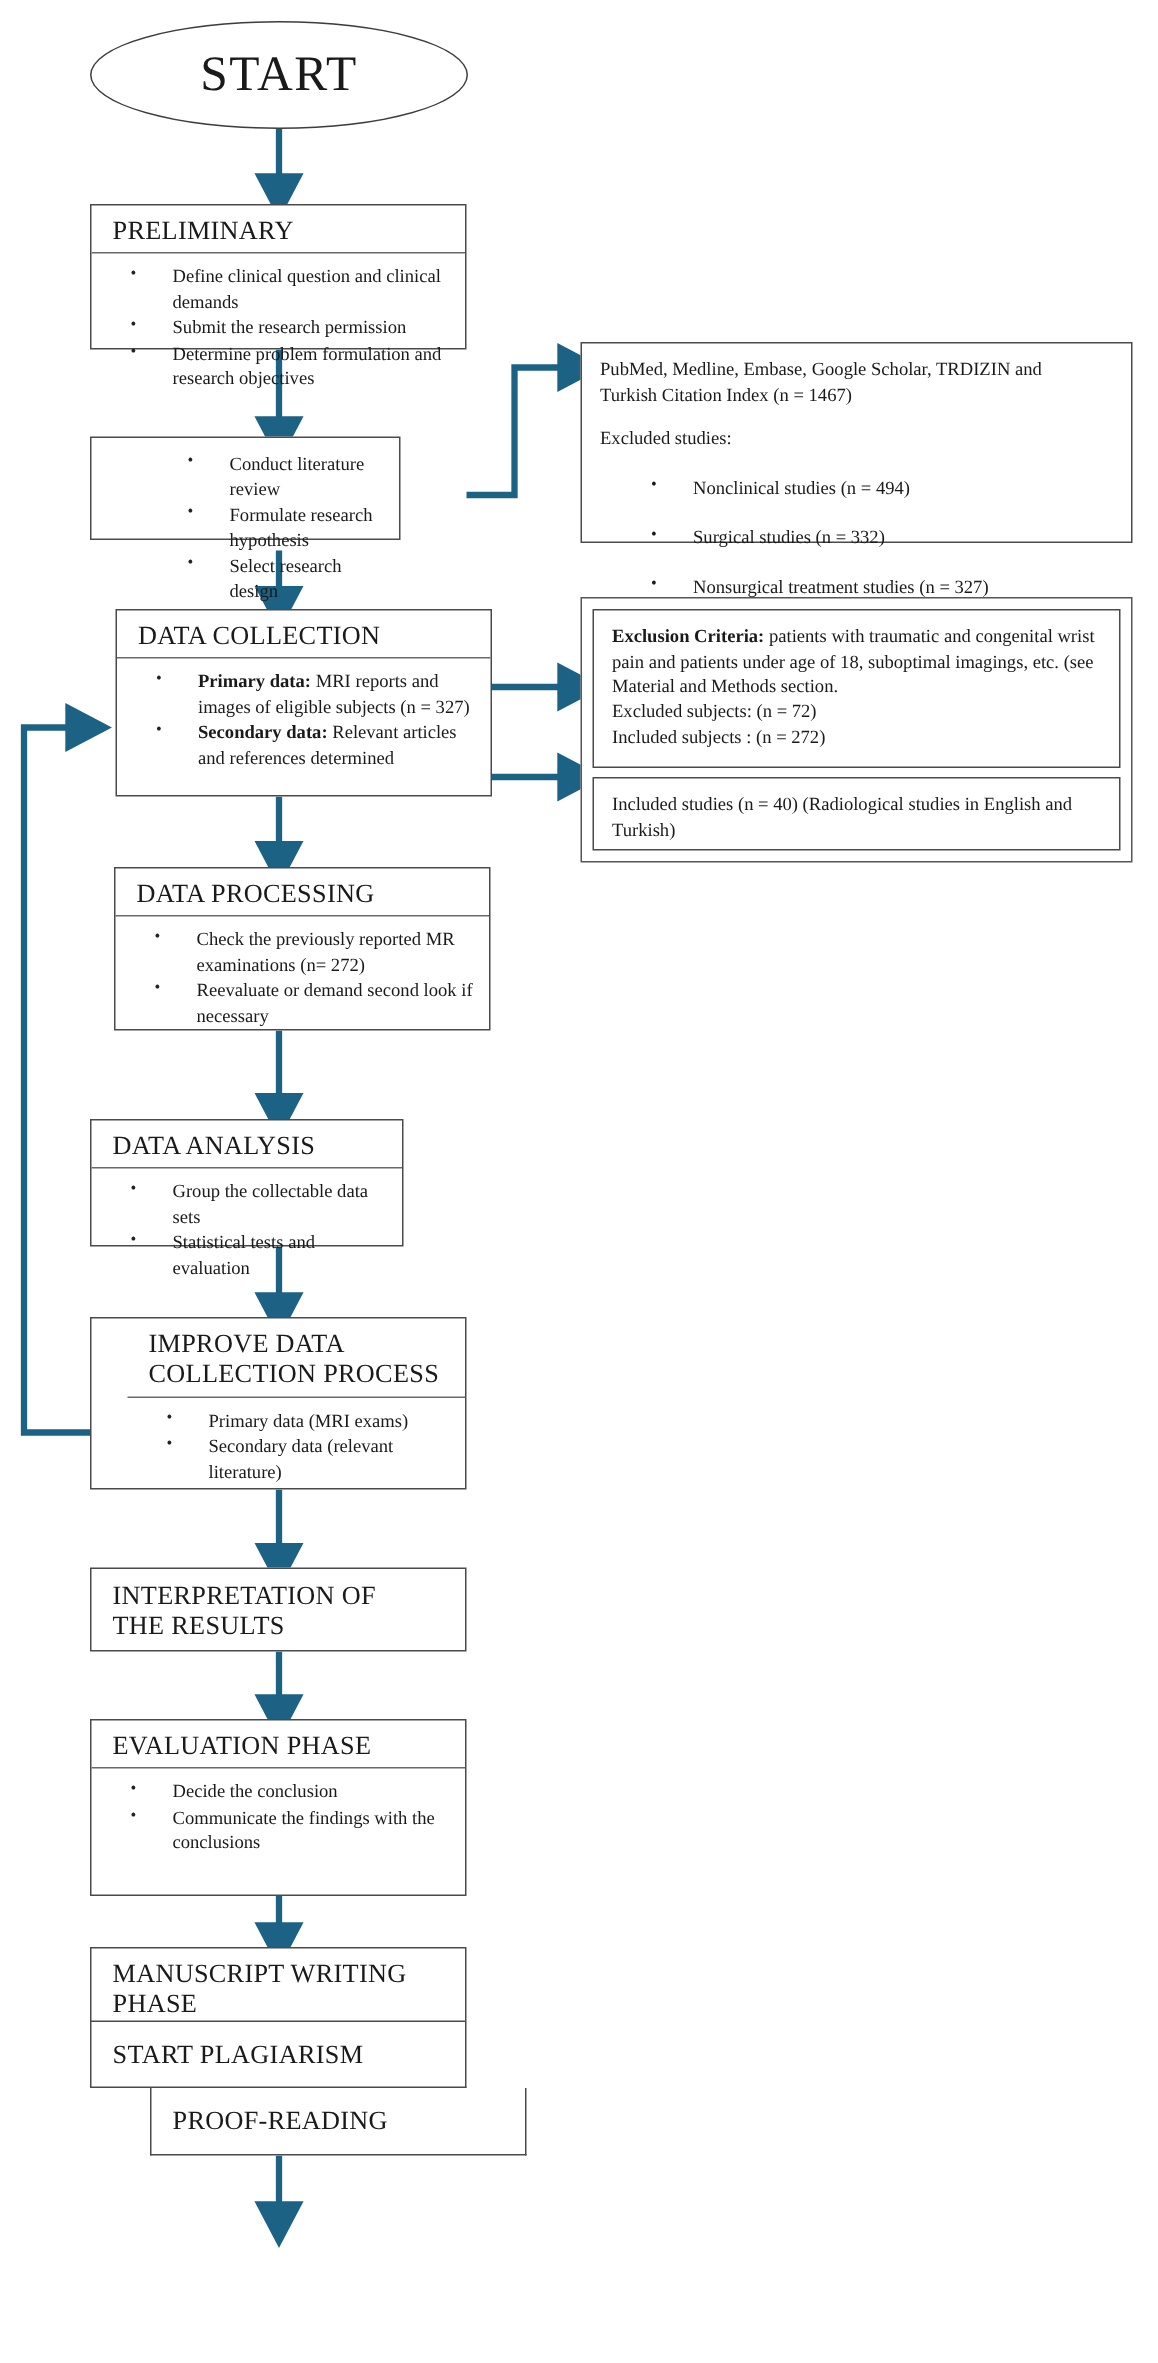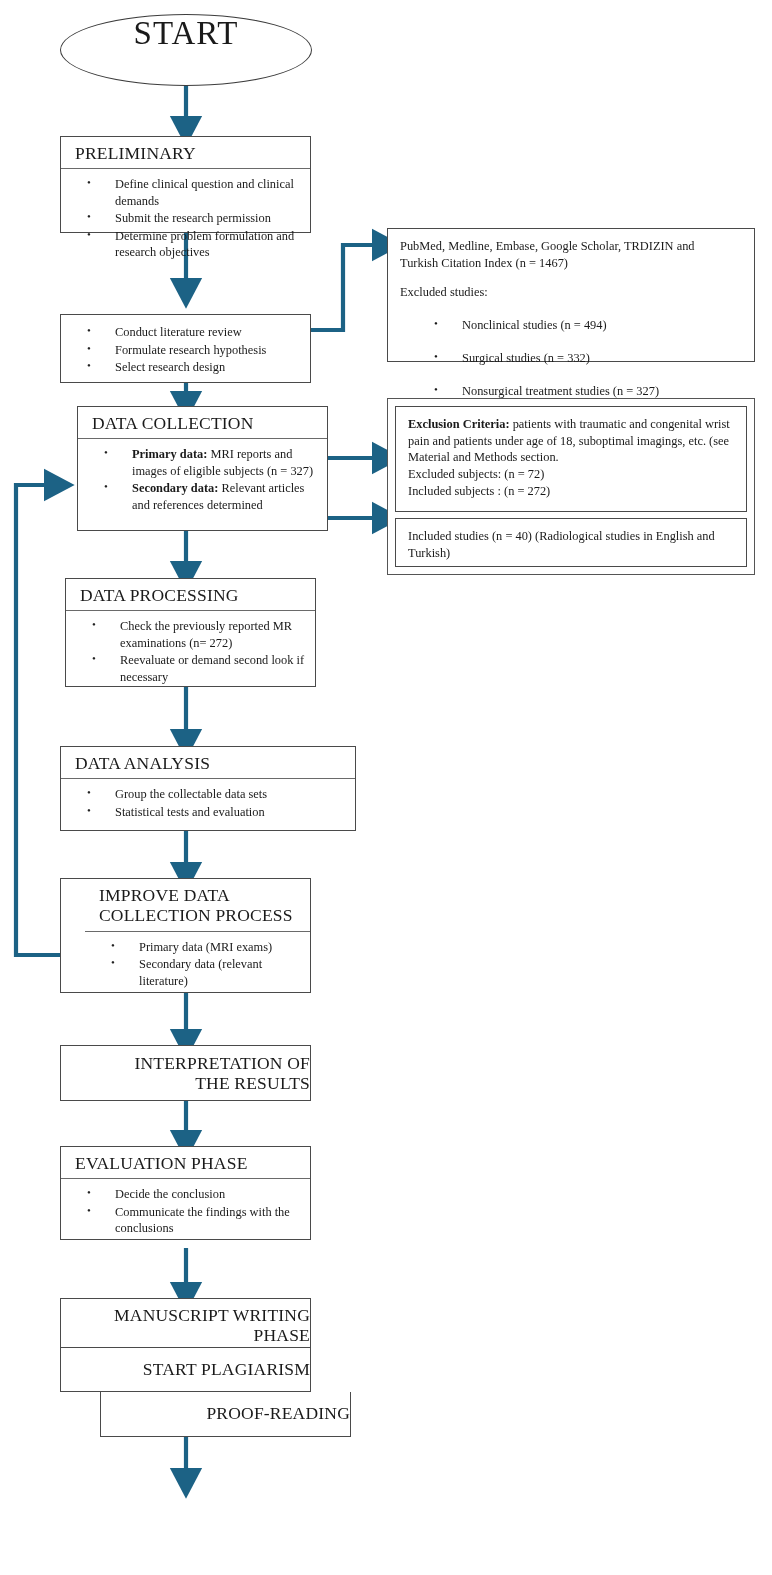--- a/index.html
+++ b/index.html
@@ -24,21 +24,21 @@
   }
   .node .hdr{
     box-sizing:border-box;
     border-bottom:1px solid #6a6a6a;
     font-size:17.5px;
     letter-spacing:.2px;
     line-height:1.16;
     padding:6px 0 5px 14px;
     white-space:pre-line;
   }
-  .node .hdr.noline{border-bottom:none;text-align:right;}
+  .node .hdr.noline{border-bottom:none;}
   .node .body{
     box-sizing:border-box;
     padding:7px 10px 7px 8px;
   }
   
   ul.bl{
     margin:0;
     padding:0;
     list-style:none;
   }
@@ -59,20 +59,21 @@
   }
   ul.bl li b{font-weight:bold;}
   
   .term{
     position:absolute;
     box-sizing:border-box;
     border:1px solid #3d3d3d;
     border-radius:50%;
     background:#ffffff;
     display:flex;
+    align-items:center;
     justify-content:center;
     font-size:33px;
     letter-spacing:1px;
   }
   
   .note{
     position:absolute;
     box-sizing:border-box;
     border:1px solid #4a4a4a;
     background:#ffffff;
@@ -150,51 +151,51 @@
     <div class="hdr">PRELIMINARY</div>
     <div class="body">
       <ul class="bl">
         <li>Define clinical question and clinical demands</li>
         <li>Submit the research permission</li>
         <li>Determine problem formulation and research objectives</li>
       </ul>
     </div>
   </div>
 
-  <div class="node" style="left:60px; top:314px; width:251px; height:69px;">
+  <div class="node" style="left:60px; top:291px; width:207px; height:69px;padding-left:38px;">
     <div class="body" style="padding-top:9px;">
       <ul class="bl">
         <li>Conduct literature review</li>
         <li>Formulate research hypothesis</li>
         <li>Select research design</li>
       </ul>
     </div>
   </div>
 
   <div class="node" style="left:77px; top:406px; width:251px; height:125px;">
     <div class="hdr">DATA COLLECTION</div>
     <div class="body">
       <ul class="bl">
         <li><b>Primary data:</b><span> MRI reports and images of eligible  subjects (n = 327)</span></li>
         <li><b>Secondary data:</b><span> Relevant articles and  references determined</span></li>
       </ul>
     </div>
   </div>
 
-  <div class="node" style="left:65px; top:578px; width:251px; height:109px;">
+  <div class="node" style="left:76px; top:578px; width:251px; height:109px;">
     <div class="hdr">DATA PROCESSING</div>
     <div class="body">
       <ul class="bl">
         <li>Check the previously reported MR examinations (n= 272)</li>
         <li>Reevaluate or demand second look if necessary</li>
       </ul>
     </div>
   </div>
 
-  <div class="node" style="left:60px; top:746px; width:296px; height:85px;">
+  <div class="node" style="left:60px; top:746px; width:209px; height:85px;">
     <div class="hdr">DATA ANALYSIS</div>
     <div class="body">
       <ul class="bl">
         <li>Group the collectable data sets</li>
         <li>Statistical tests and  evaluation</li>
       </ul>
     </div>
   </div>
 
   <div class="node" style="left:60px; top:878px; width:251px; height:115px;padding-left:24px;">
@@ -206,21 +207,21 @@
         <li>Secondary data (relevant literature)</li>
       </ul>
     </div>
   </div>
 
   <div class="node" style="left:60px; top:1045px; width:251px; height:56px;">
     <div class="hdr noline" style="padding-top:7px;">INTERPRETATION OF
 THE RESULTS</div>
   </div>
 
-  <div class="node" style="left:60px; top:1146px; width:251px; height:94px;">
+  <div class="node" style="left:60px; top:1146px; width:251px; height:118px;">
     <div class="hdr">EVALUATION PHASE</div>
     <div class="body">
       <ul class="bl">
         <li>Decide the conclusion</li>
         <li>Communicate the findings with the conclusions</li>
       </ul>
     </div>
   </div>
 
   <div class="node" style="left:60px; top:1298px; width:251px; height:50px;">

